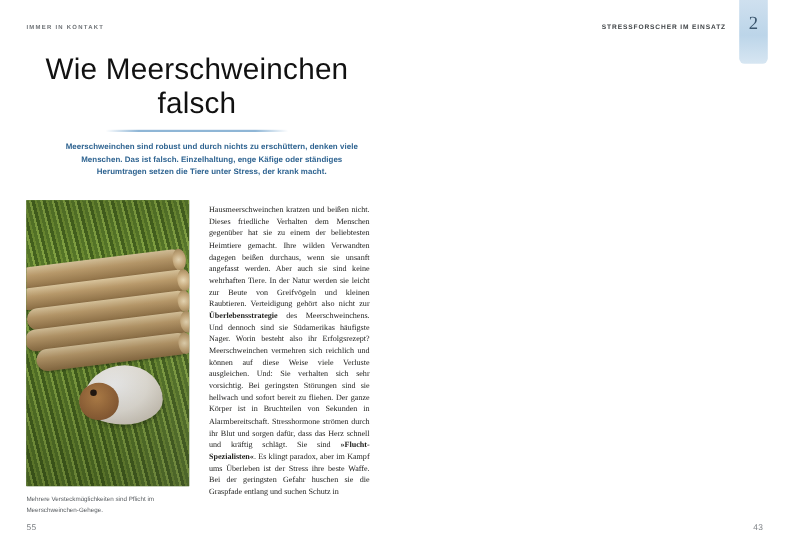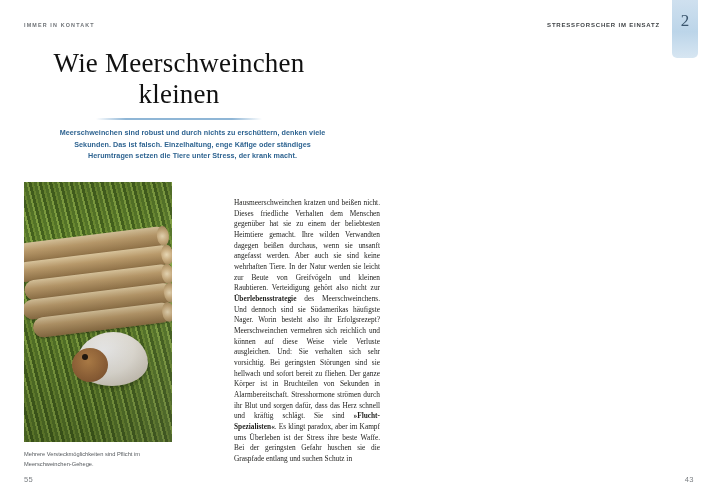--- a/index.html
+++ b/index.html
@@ -35,21 +35,21 @@
     font-size:17px;color:#3b566e;
   }
 
   
   .page-left{position:absolute;left:0;top:0;width:356px;height:498px;}
   .page-right{position:absolute;left:356px;top:0;width:364px;height:498px;}
 
   h1.title{
     position:absolute;left:24px;top:48px;width:310px;
     margin:0;text-align:center;
-    font-family:Liberation Serif, serif;
+    font-family:Liberation Sans, sans-serif;
     font-weight:400;font-size:27px;line-height:1.16;
     letter-spacing:.2px;color:#111;
   }
   .rule-blue{
     position:absolute;left:96px;top:118px;width:166px;height:2px;
     background:linear-gradient(90deg,rgba(140,180,212,0) 0%,#8fb6d6 18%,#8fb6d6 82%,rgba(140,180,212,0) 100%);
   }
   .standfirst{
     position:absolute;left:55px;top:127px;width:275px;
     text-align:center;
@@ -112,21 +112,21 @@
   
   .col{
     position:absolute;
     font-family:"Liberation Serif", serif;
     font-size:7.35px;line-height:1.455;
     text-align:justify;
     color:#1d1d1b;
     hyphens:none;
   }
   .col p{margin:0 0 0 0;text-indent:0;}
-  .col-left-body{left:190px;top:198px;width:146px;margin-left:44px;}
+  .col-left-body{left:190px;top:186px;width:146px;}
 
   b, strong{font-weight:700;}
 
   
   .folio{
     position:absolute;bottom:14px;
     font-family:"Liberation Sans", sans-serif;
     font-size:7.6px;color:#7b7f83;letter-spacing:.4px;
   }
   .folio.left{left:24px;}
@@ -136,26 +136,26 @@
 <body>
 
 <div class="spread">
 
   <div class="page-left">
 
     <div class="runhead left">IMMER IN KONTAKT</div>
 
     <h1 class="title">
       <span>Wie Meerschweinchen</span><br>
-      <span>kleinen</span>
+      <span>falsch</span>
     </h1>
 
     <div class="rule-blue"></div>
 
-    <div class="standfirst">Meerschweinchen sind robust und durch nichts zu erschüttern, denken viele Sekunden. Das ist falsch. Einzelhaltung, enge Käfige oder ständiges Herumtragen setzen die Tiere unter Stress, der krank macht.</div>
+    <div class="standfirst">Meerschweinchen sind robust und durch nichts zu erschüttern, denken viele Menschen. Das ist falsch. Einzelhaltung, enge Käfige oder ständiges Herumtragen setzen die Tiere unter Stress, der krank macht.</div>
 
     <div class="photo">
       <div class="grass"></div>
       <div class="logs">
         <div class="log" style="left:4px;top:0;width:150px;">
             <span class="end"></span>
           </div>
         <div class="log" style="left:0;top:19px;width:156px;">
             <span class="end"></span>
           </div>

